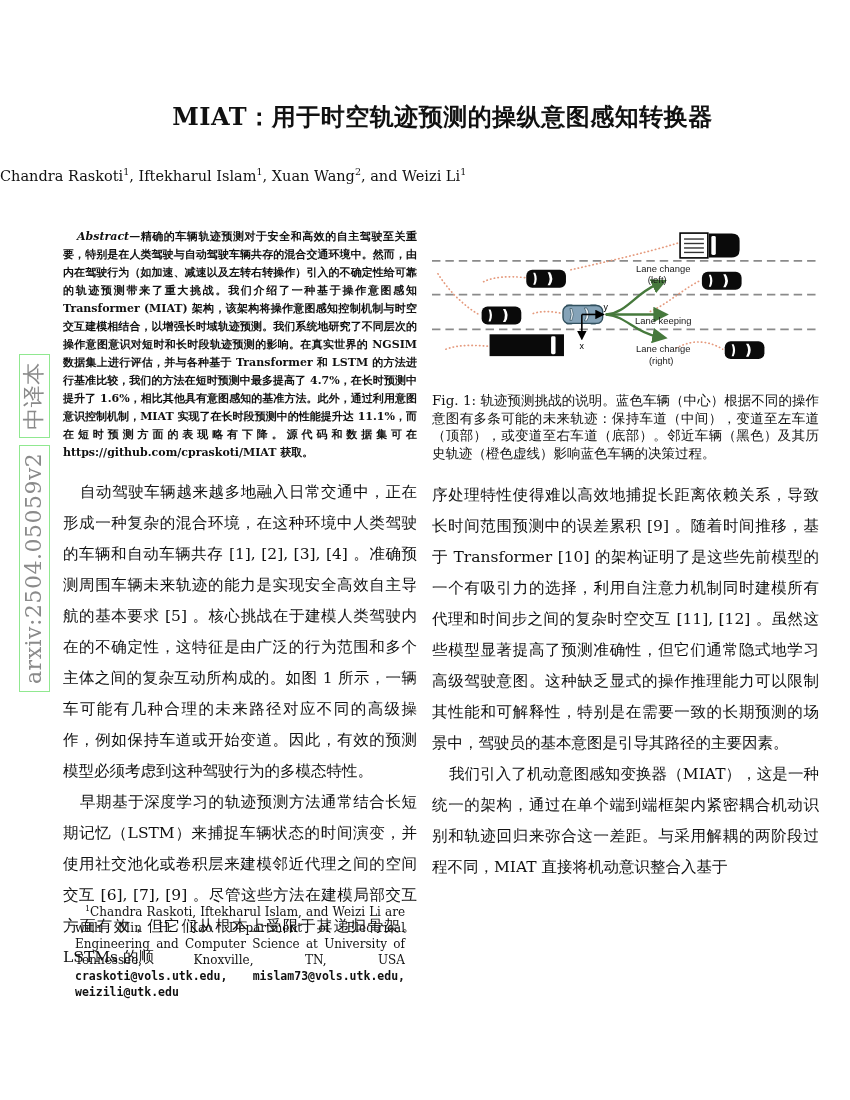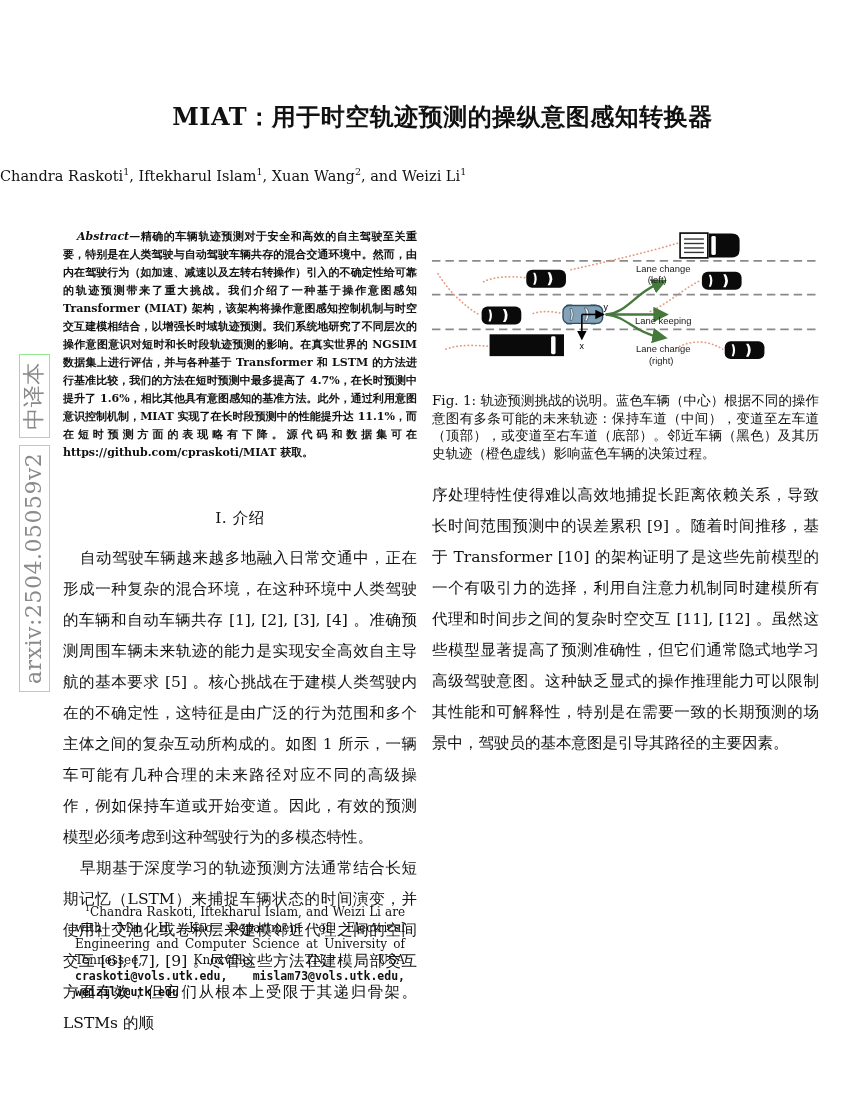--- a/index.html
+++ b/index.html
@@ -72,21 +72,20 @@
   </div>
 
   <div class="title">MIAT：用于时空轨迹预测的操纵意图感知转换器</div>
   <div class="authors">
     <span><span>Chandra Raskoti</span><sup>1</sup><span>, </span></span><span><span>Iftekharul Islam</span><sup>1</sup><span>, </span></span><span><span>Xuan Wang</span><sup>2</sup><span>, and </span></span><span><span>Weizi Li</span><sup>1</sup></span>
   </div>
 
   <div class="col-left">
     <p class="abstract justify"><span class="abs-label">Abstract—</span><span>精确的车辆轨迹预测对于安全和高效的自主驾驶至关重要，特别是在人类驾驶与自动驾驶车辆共存的混合交通环境中。然而，由内在驾驶行为（如加速、减速以及左转右转操作）引入的不确定性给可靠的轨迹预测带来了重大挑战。我们介绍了一种基于操作意图感知 Transformer (MIAT) 架构，该架构将操作意图感知控制机制与时空交互建模相结合，以增强长时域轨迹预测。我们系统地研究了不同层次的操作意图意识对短时和长时段轨迹预测的影响。在真实世界的 NGSIM 数据集上进行评估，并与各种基于 Transformer 和 LSTM 的方法进行基准比较，我们的方法在短时预测中最多提高了 4.7%，在长时预测中提升了 1.6%，相比其他具有意图感知的基准方法。此外，通过利用意图意识控制机制，MIAT 实现了在长时段预测中的性能提升达 11.1%，而在短时预测方面的表现略有下降。源代码和数据集可在 </span><span class="url">https://github.com/cpraskoti/MIAT</span><span> 获取。</span></p>
 
-    <h2 class="sec-heading">I. 介绍</h2>
 
     <p class="bodytext justify indent first">自动驾驶车辆越来越多地融入日常交通中，正在形成一种复杂的混合环境，在这种环境中人类驾驶的车辆和自动车辆共存 [1], [2], [3], [4] 。准确预测周围车辆未来轨迹的能力是实现安全高效自主导航的基本要求 [5] 。核心挑战在于建模人类驾驶内在的不确定性，这特征是由广泛的行为范围和多个主体之间的复杂互动所构成的。如图 1 所示，一辆车可能有几种合理的未来路径对应不同的高级操作，例如保持车道或开始变道。因此，有效的预测模型必须考虑到这种驾驶行为的多模态特性。</p>
     <p class="bodytext justify indent">早期基于深度学习的轨迹预测方法通常结合长短期记忆（LSTM）来捕捉车辆状态的时间演变，并使用社交池化或卷积层来建模邻近代理之间的空间交互 [6], [7], [9] 。尽管这些方法在建模局部交互方面有效，但它们从根本上受限于其递归骨架。LSTMs 的顺</p>
   </div>
 
   <div class="footnotes">
     <p class="fn justify"><sup>1</sup><span>Chandra Raskoti, Iftekharul Islam, and Weizi Li are with Min H. Kao Department of Electrical Engineering and Computer Science at University of Tennessee, Knoxville, TN, USA </span><span class="mono">craskoti@vols.utk.edu, mislam73@vols.utk.edu, weizili@utk.edu</span></p>
   </div>
 
   <div class="col-right">
@@ -167,16 +166,17 @@
         <text class="figlabel" x="233" y="97" text-anchor="middle">Lane keeping</text>
         <text class="figlabel" x="233" y="125" text-anchor="middle">Lane change</text>
         <text class="figlabel" x="231" y="137" text-anchor="middle">(right)</text>
       </svg>
     </div>
 
     <p class="fig-caption justify"><span>Fig. 1:</span><span> 轨迹预测挑战的说明。蓝色车辆（中心）根据不同的操作意图有多条可能的未来轨迹：保持车道（中间），变道至左车道（顶部），或变道至右车道（底部）。邻近车辆（黑色）及其历史轨迹（橙色虚线）影响蓝色车辆的决策过程。</span></p>
 
     <div class="rc-body">
       <p class="bodytext justify">序处理特性使得难以高效地捕捉长距离依赖关系，导致长时间范围预测中的误差累积 [9] 。随着时间推移，基于 Transformer [10] 的架构证明了是这些先前模型的一个有吸引力的选择，利用自注意力机制同时建模所有代理和时间步之间的复杂时空交互 [11], [12] 。虽然这些模型显著提高了预测准确性，但它们通常隐式地学习高级驾驶意图。这种缺乏显式的操作推理能力可以限制其性能和可解释性，特别是在需要一致的长期预测的场景中，驾驶员的基本意图是引导其路径的主要因素。</p>
+      <p class="bodytext justify indent">我们引入了机动意图感知变换器（MIAT），这是一种统一的架构，通过在单个端到端框架内紧密耦合机动识别和轨迹回归来弥合这一差距。与采用解耦的两阶段过程不同，MIAT 直接将机动意识整合入基于</p>
     </div>
   </div>
 
 </div>
 
 </body></html>

